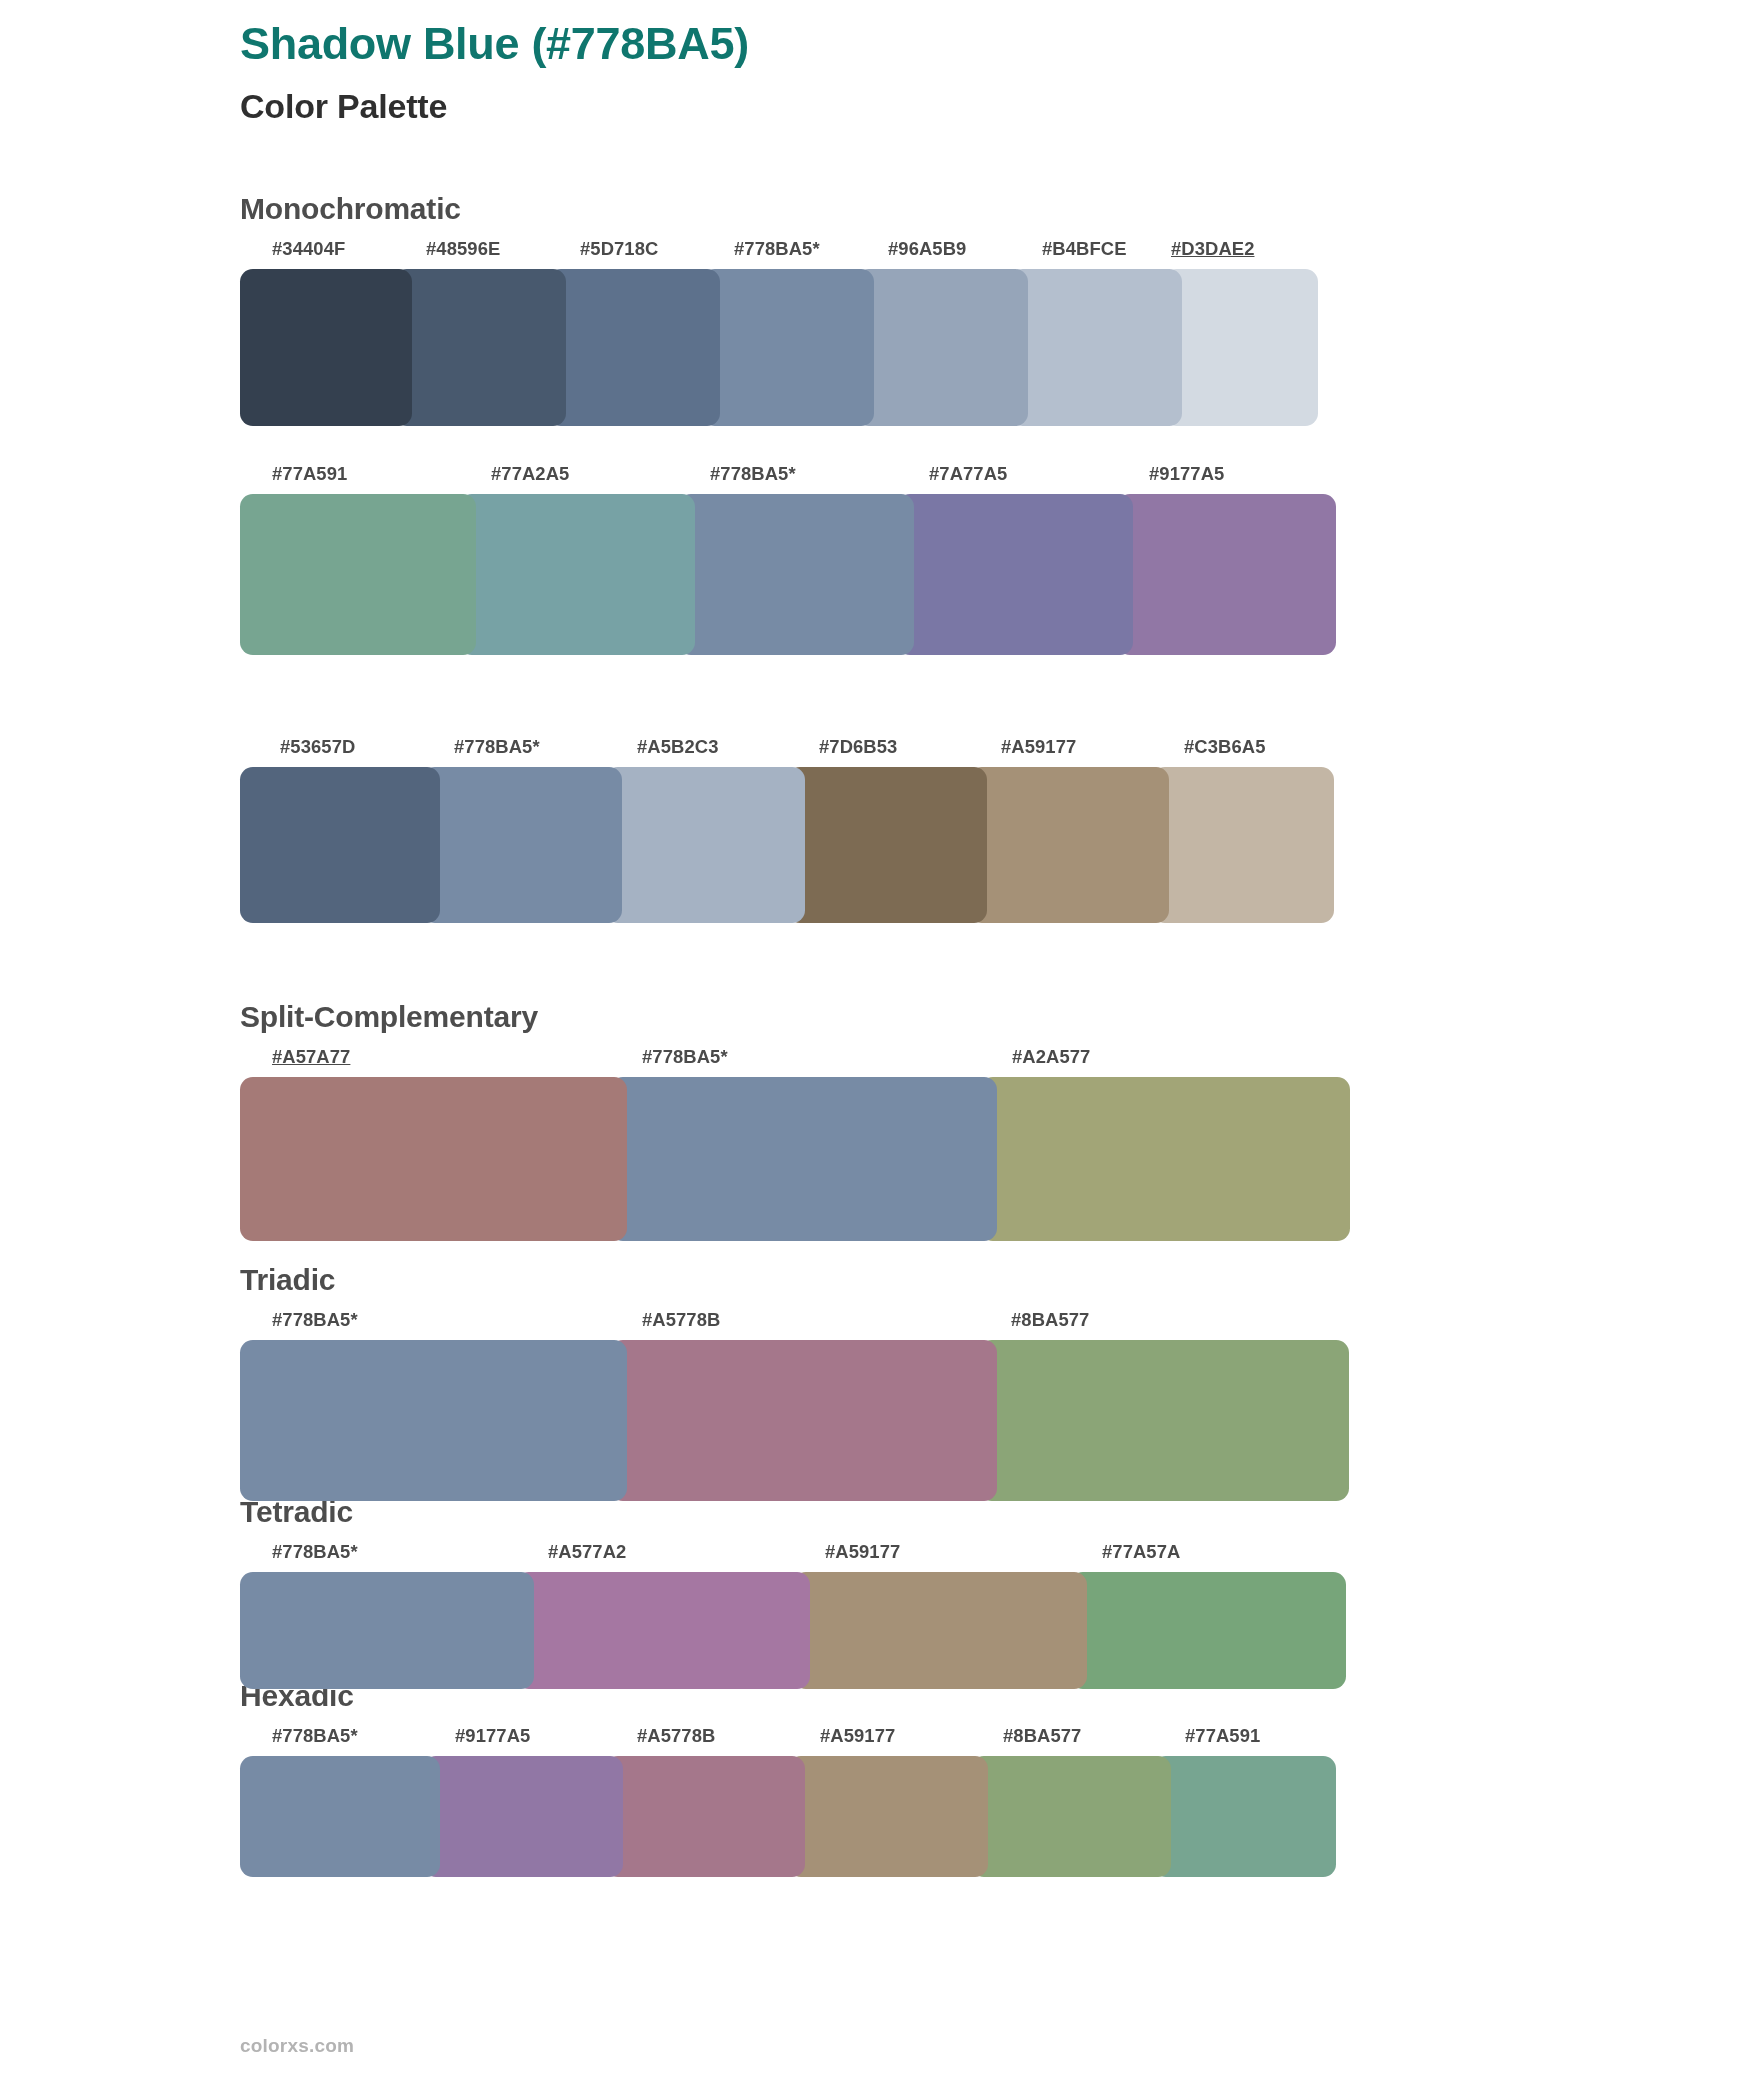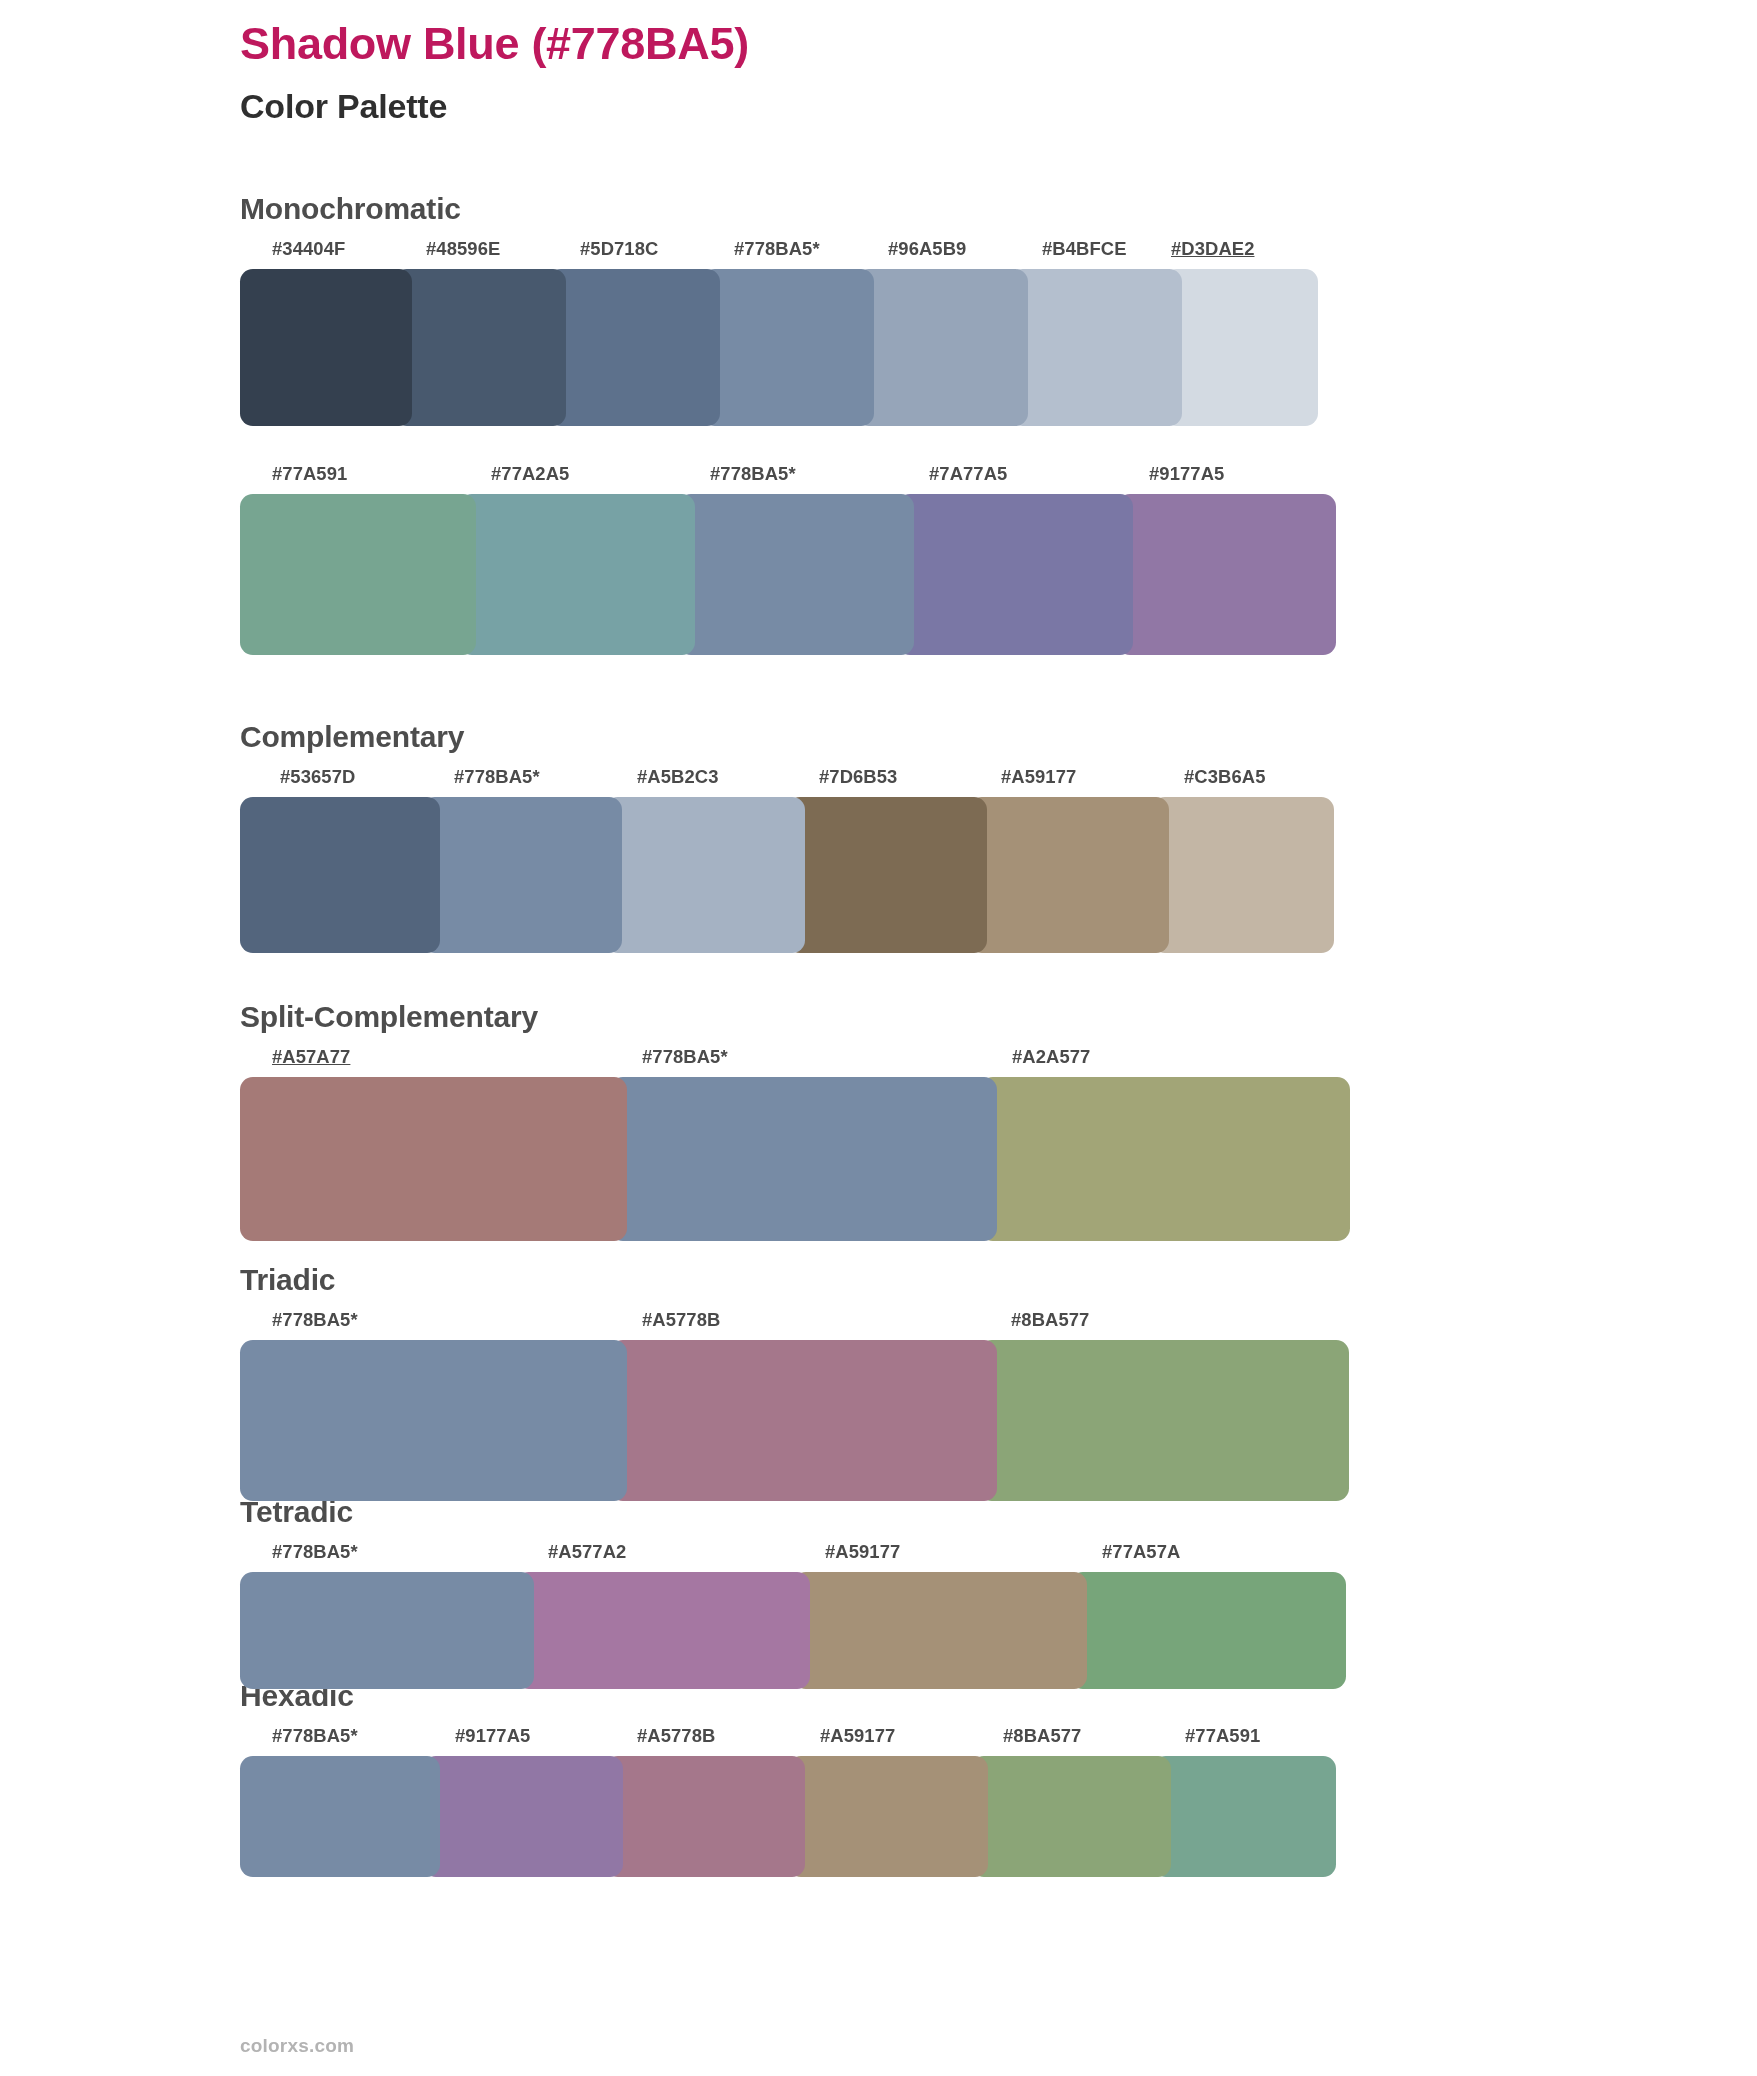--- a/index.html
+++ b/index.html
@@ -14,21 +14,21 @@
     width:1757px; height:2077px;
     background:#ffffff;
     padding:0;
   }
 
   
   .header { position:absolute; left:240px; top:17.6px; }
   .title {
     font-size:45px;
     font-weight:bold;
-    color:#be185d;
+    color:#0f766e;
     letter-spacing:-0.3px;
     line-height:1.15;
   }
   .subtitle {
     font-size:34px;
     font-weight:bold;
     color:#2f2f2f;
     letter-spacing:-0.2px;
     margin-top:17.6px;
     line-height:1.15;
@@ -127,21 +127,20 @@
         </div>
         <div class="bar" style="height: 161px; width: 1096px;">
           <div class="swatch" title="#77A591" style="left: 0px; width: 236px; background: rgb(119, 165, 145); z-index: 5;"></div>
           <div class="swatch" title="#77A2A5" style="left: 219px; width: 236px; background: rgb(119, 162, 165); z-index: 4;"></div>
           <div class="swatch" title="#778BA5*" style="left: 438px; width: 236px; background: rgb(119, 139, 165); z-index: 3;"></div>
           <div class="swatch" title="#7A77A5" style="left: 657px; width: 236px; background: rgb(122, 119, 165); z-index: 2;"></div>
           <div class="swatch" title="#9177A5" style="left: 877px; width: 219px; background: rgb(145, 119, 165); z-index: 1;"></div>
         </div>
       </div>
       <div class="section" style="top: 722px; width: 1094px;">
-        <div class="section-title">Complementary</div>
         <div class="labels">
           <div class="swatch-label" style="left: 8px;">#53657D</div>
           <div class="swatch-label" style="left: 182px;">#778BA5*</div>
           <div class="swatch-label" style="left: 365px;">#A5B2C3</div>
           <div class="swatch-label" style="left: 547px;">#7D6B53</div>
           <div class="swatch-label" style="left: 729px;">#A59177</div>
           <div class="swatch-label" style="left: 912px;">#C3B6A5</div>
         </div>
         <div class="bar" style="height: 156px; width: 1094px;">
           <div class="swatch" title="#53657D" style="left: 0px; width: 200px; background: rgb(83, 101, 125); z-index: 6;"></div>

